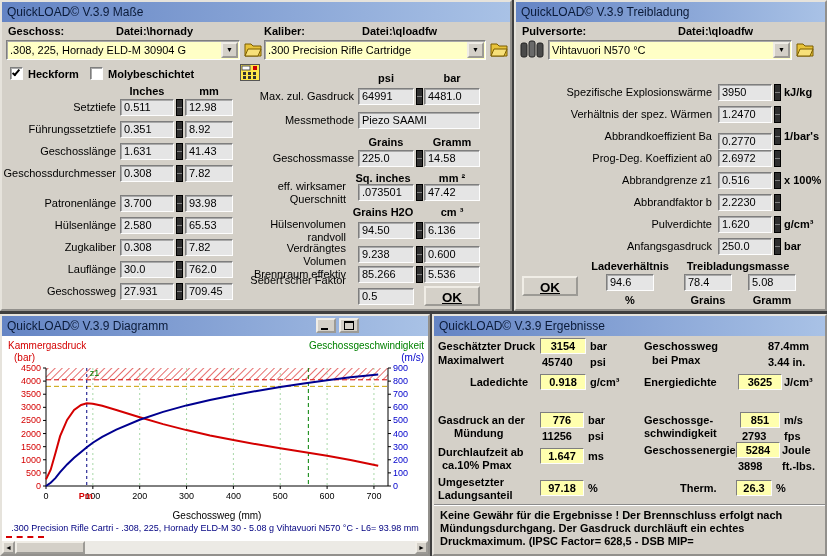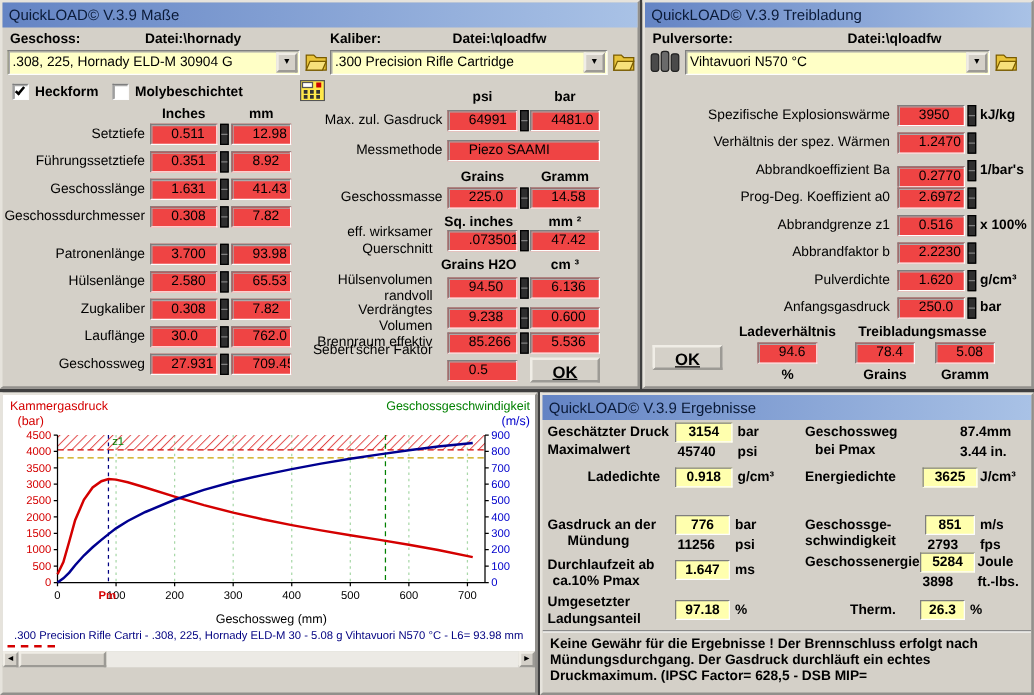--- a/index.html
+++ b/index.html
@@ -6,21 +6,21 @@
 html,body{width:827px;height:556px}
 body{position:relative;background:#3f3f3f;font-family:"Liberation Sans",sans-serif;font-size:11px;color:#000;overflow:hidden}
 .window{position:absolute;background:#d4d0c8;border:2px outset #e6e3dc}
 .titlebar{height:20px;background:linear-gradient(to right,#6484c4,#a9c2e6);display:flex;align-items:center;padding:0 5px;font-size:12px;color:#0a1a38;position:relative;overflow:hidden;white-space:nowrap}
 .winbody{position:relative;width:100%;height:calc(100% - 20px);overflow:hidden}
 .lbl{position:absolute;white-space:nowrap;line-height:13px}
 .lbl-r{text-align:right}
 .lbl-c{text-align:center}
 .b{font-weight:bold}
 .wrap{white-space:normal}
-.field{position:absolute;height:17px;background:#ef4444;border:1px solid;border-color:#7e7e7e #fdfdfd #fdfdfd #7e7e7e;box-shadow:inset 1px 1px 0 #a9a9a9;padding:1px 16px;line-height:13px;overflow:hidden;white-space:nowrap}
+.field{position:absolute;height:17px;background:#e5e5e5;border:1px solid;border-color:#7e7e7e #fdfdfd #fdfdfd #7e7e7e;box-shadow:inset 1px 1px 0 #a9a9a9;padding:1px 3px;line-height:13px;overflow:hidden;white-space:nowrap}
 .combo{position:absolute;height:20px;background:#ffffc6;border:1px solid;border-color:#7e7e7e #fdfdfd #fdfdfd #7e7e7e;box-shadow:inset 1px 1px 0 #a9a9a9;display:flex;align-items:center}
 .combo-text{flex:1;padding:0 3px;overflow:hidden;white-space:nowrap}
 .combo-btn{width:17px;height:16px;margin-right:1px;background:#d4d0c8;border:2px outset #f0ede6;font-size:7px;line-height:11px;text-align:center;color:#000}
 .spin{position:absolute;width:7px;height:17px;background:#2e2e2e;border:1px solid #000}
 .spin::after{content:"";position:absolute;left:0;right:0;top:7px;height:1px;background:#808080}
 .cb{position:absolute;width:13px;height:13px;background:#fff;border:1px solid;border-color:#7e7e7e #fdfdfd #fdfdfd #7e7e7e;box-shadow:inset 1px 1px 0 #a9a9a9}
 .check{position:absolute;left:3px;top:0;width:4px;height:8px;border-right:2px solid #000;border-bottom:2px solid #000;transform:rotate(40deg)}
 .btn{position:absolute;background:#d4d0c8;border:2px outset #f0ede6;font-weight:bold;text-align:center;text-decoration:underline;padding-top:2px}
 .icon{position:absolute;display:block}
 .ybox{position:absolute;height:16px;background:#ffffae;border:1px solid;border-color:#7e7e7e #fdfdfd #fdfdfd #7e7e7e;font-weight:bold;text-align:center;line-height:14px;overflow:hidden;white-space:nowrap}
@@ -257,20 +257,34 @@
     <div class="field" style="left:90px;top:252px;width:48px">94.6</div>
     <div class="field" style="left:168px;top:252px;width:48px">78.4</div>
     <div class="field" style="left:232px;top:252px;width:48px">5.08</div>
     <div class="lbl b lbl-c" style="left:90px;top:272px;width:48px">%</div>
     <div class="lbl b lbl-c" style="left:168px;top:272px;width:48px">Grains</div>
     <div class="lbl b lbl-c" style="left:232px;top:272px;width:48px">Gramm</div>
   </div>
 </div>
 
 <div class="window" style="left:0;top:314px;width:430px;height:242px">
+  <div class="titlebar">
+    <span>QuickLOAD© V.3.9 Diagramm</span>
+    <span class="tbbtn" style="left:314px">
+      <svg width="16" height="11" viewBox="0 0 16 11">
+          <rect x="3" y="8" width="7" height="2" fill="#000"></rect>
+        </svg>
+    </span>
+    <span class="tbbtn" style="left:337px">
+      <svg width="16" height="11" viewBox="0 0 16 11">
+          <rect x="3.5" y="1.5" width="9" height="8" fill="none" stroke="#000"></rect>
+          <rect x="3" y="1" width="10" height="2" fill="#000"></rect>
+        </svg>
+    </span>
+  </div>
   <div class="winbody">
     <div class="chartwhite">
       <div class="lbl" style="left:6px;top:3px;color:#d40000;font-size:10px">Kammergasdruck</div>
       <div class="lbl" style="left:12px;top:15px;color:#d40000;font-size:10px">(bar)</div>
       <div class="lbl lbl-r" style="left:250px;top:3px;width:172px;color:#008000;font-size:10px">Geschossgeschwindigkeit</div>
       <div class="lbl lbl-r" style="left:250px;top:15px;width:172px;color:#0000cc;font-size:10px">(m/s)</div>
       <svg id="chart-svg" width="426" height="146" viewBox="0 0 426 146">
           <defs>
             <pattern id="hatchp" width="5" height="5" patternUnits="userSpaceOnUse" patternTransform="rotate(45)">
               <line x1="0" y1="0" x2="0" y2="5" stroke="#e04848" stroke-width="1.6"></line>

